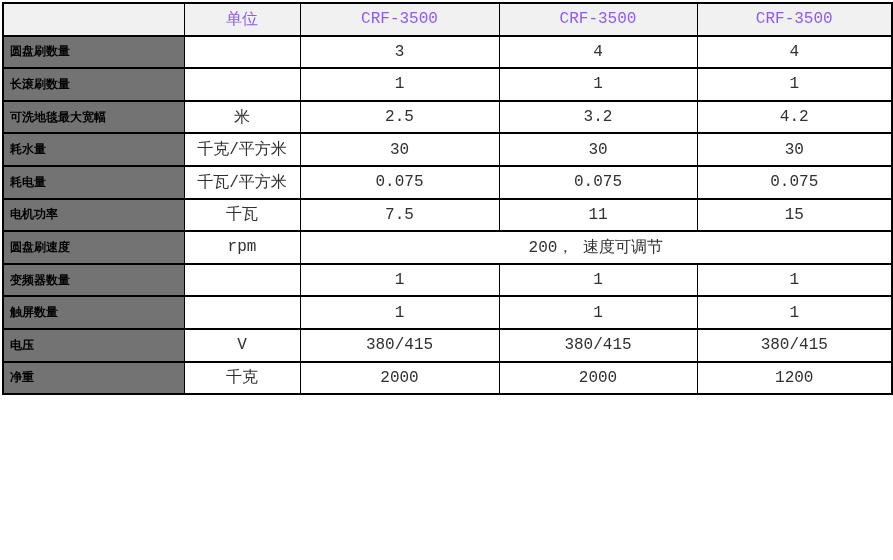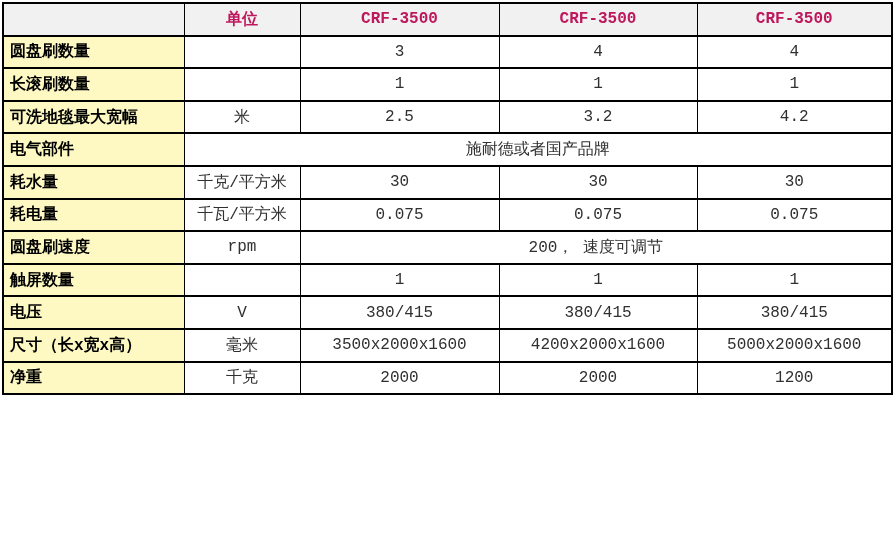--- a/index.html
+++ b/index.html
@@ -27,31 +27,31 @@
     border-top-width: 2px;
     border-bottom-width: 2px;
     height: 30.6px;
     padding: 0;
     overflow: hidden;
     white-space: nowrap;
     vertical-align: middle;
   }
   th.col-header {
     background: #f1f1f1;
-    font-weight: bold;
-    color: #be185d;
+    font-weight: normal;
+    color: #8b5cf6;
     text-align: center;
   }
   th.row-label {
-    background: #fef9c3;
+    background: #737373;
     font-weight: bold;
     color: #000;
     text-align: left;
     padding-left: 6px;
-    font-size: 16px;
+    font-size: 12px;
   }
   td.unit-cell, td.value-cell, td.merged-cell {
     text-align: center;
     color: #303030;
     font-weight: normal;
     background: #ffffff;
   }
 </style>
 </head>
 <body>
@@ -92,72 +92,75 @@
 
     <tr>
       <th class="row-label">可洗地毯最大宽幅</th>
       <td class="unit-cell">米</td>
       <td class="value-cell">2.5</td>
       <td class="value-cell">3.2</td>
       <td class="value-cell">4.2</td>
     </tr>
 
 
-    <tr>
-      <th class="row-label">电气部件</th>
-      <td class="merged-cell" colspan="4">施耐德或者国产品牌</td>
-    </tr>
 
     <tr>
       <th class="row-label">耗水量</th>
       <td class="unit-cell">千克/平方米</td>
       <td class="value-cell">30</td>
       <td class="value-cell">30</td>
       <td class="value-cell">30</td>
     </tr>
 
     <tr>
       <th class="row-label">耗电量</th>
       <td class="unit-cell">千瓦/平方米</td>
       <td class="value-cell">0.075</td>
       <td class="value-cell">0.075</td>
       <td class="value-cell">0.075</td>
     </tr>
 
+    <tr>
+      <th class="row-label">电机功率</th>
+      <td class="unit-cell">千瓦</td>
+      <td class="value-cell">7.5</td>
+      <td class="value-cell">11</td>
+      <td class="value-cell">15</td>
+    </tr>
 
     <tr>
       <th class="row-label">圆盘刷速度</th>
       <td class="unit-cell">rpm</td>
       <td class="merged-cell" colspan="3">200， 速度可调节</td>
     </tr>
 
+    <tr>
+      <th class="row-label">变频器数量</th>
+      <td class="unit-cell"></td>
+      <td class="value-cell">1</td>
+      <td class="value-cell">1</td>
+      <td class="value-cell">1</td>
+    </tr>
 
     <tr>
       <th class="row-label">触屏数量</th>
       <td class="unit-cell"></td>
       <td class="value-cell">1</td>
       <td class="value-cell">1</td>
       <td class="value-cell">1</td>
     </tr>
 
     <tr>
       <th class="row-label">电压</th>
       <td class="unit-cell">V</td>
       <td class="value-cell">380/415</td>
       <td class="value-cell">380/415</td>
       <td class="value-cell">380/415</td>
     </tr>
 
-    <tr>
-      <th class="row-label">尺寸（长x宽x高）</th>
-      <td class="unit-cell">毫米</td>
-      <td class="value-cell">3500x2000x1600</td>
-      <td class="value-cell">4200x2000x1600</td>
-      <td class="value-cell">5000x2000x1600</td>
-    </tr>
 
     <tr>
       <th class="row-label">净重</th>
       <td class="unit-cell">千克</td>
       <td class="value-cell">2000</td>
       <td class="value-cell">2000</td>
       <td class="value-cell">1200</td>
     </tr>
   </tbody>
 </table>

